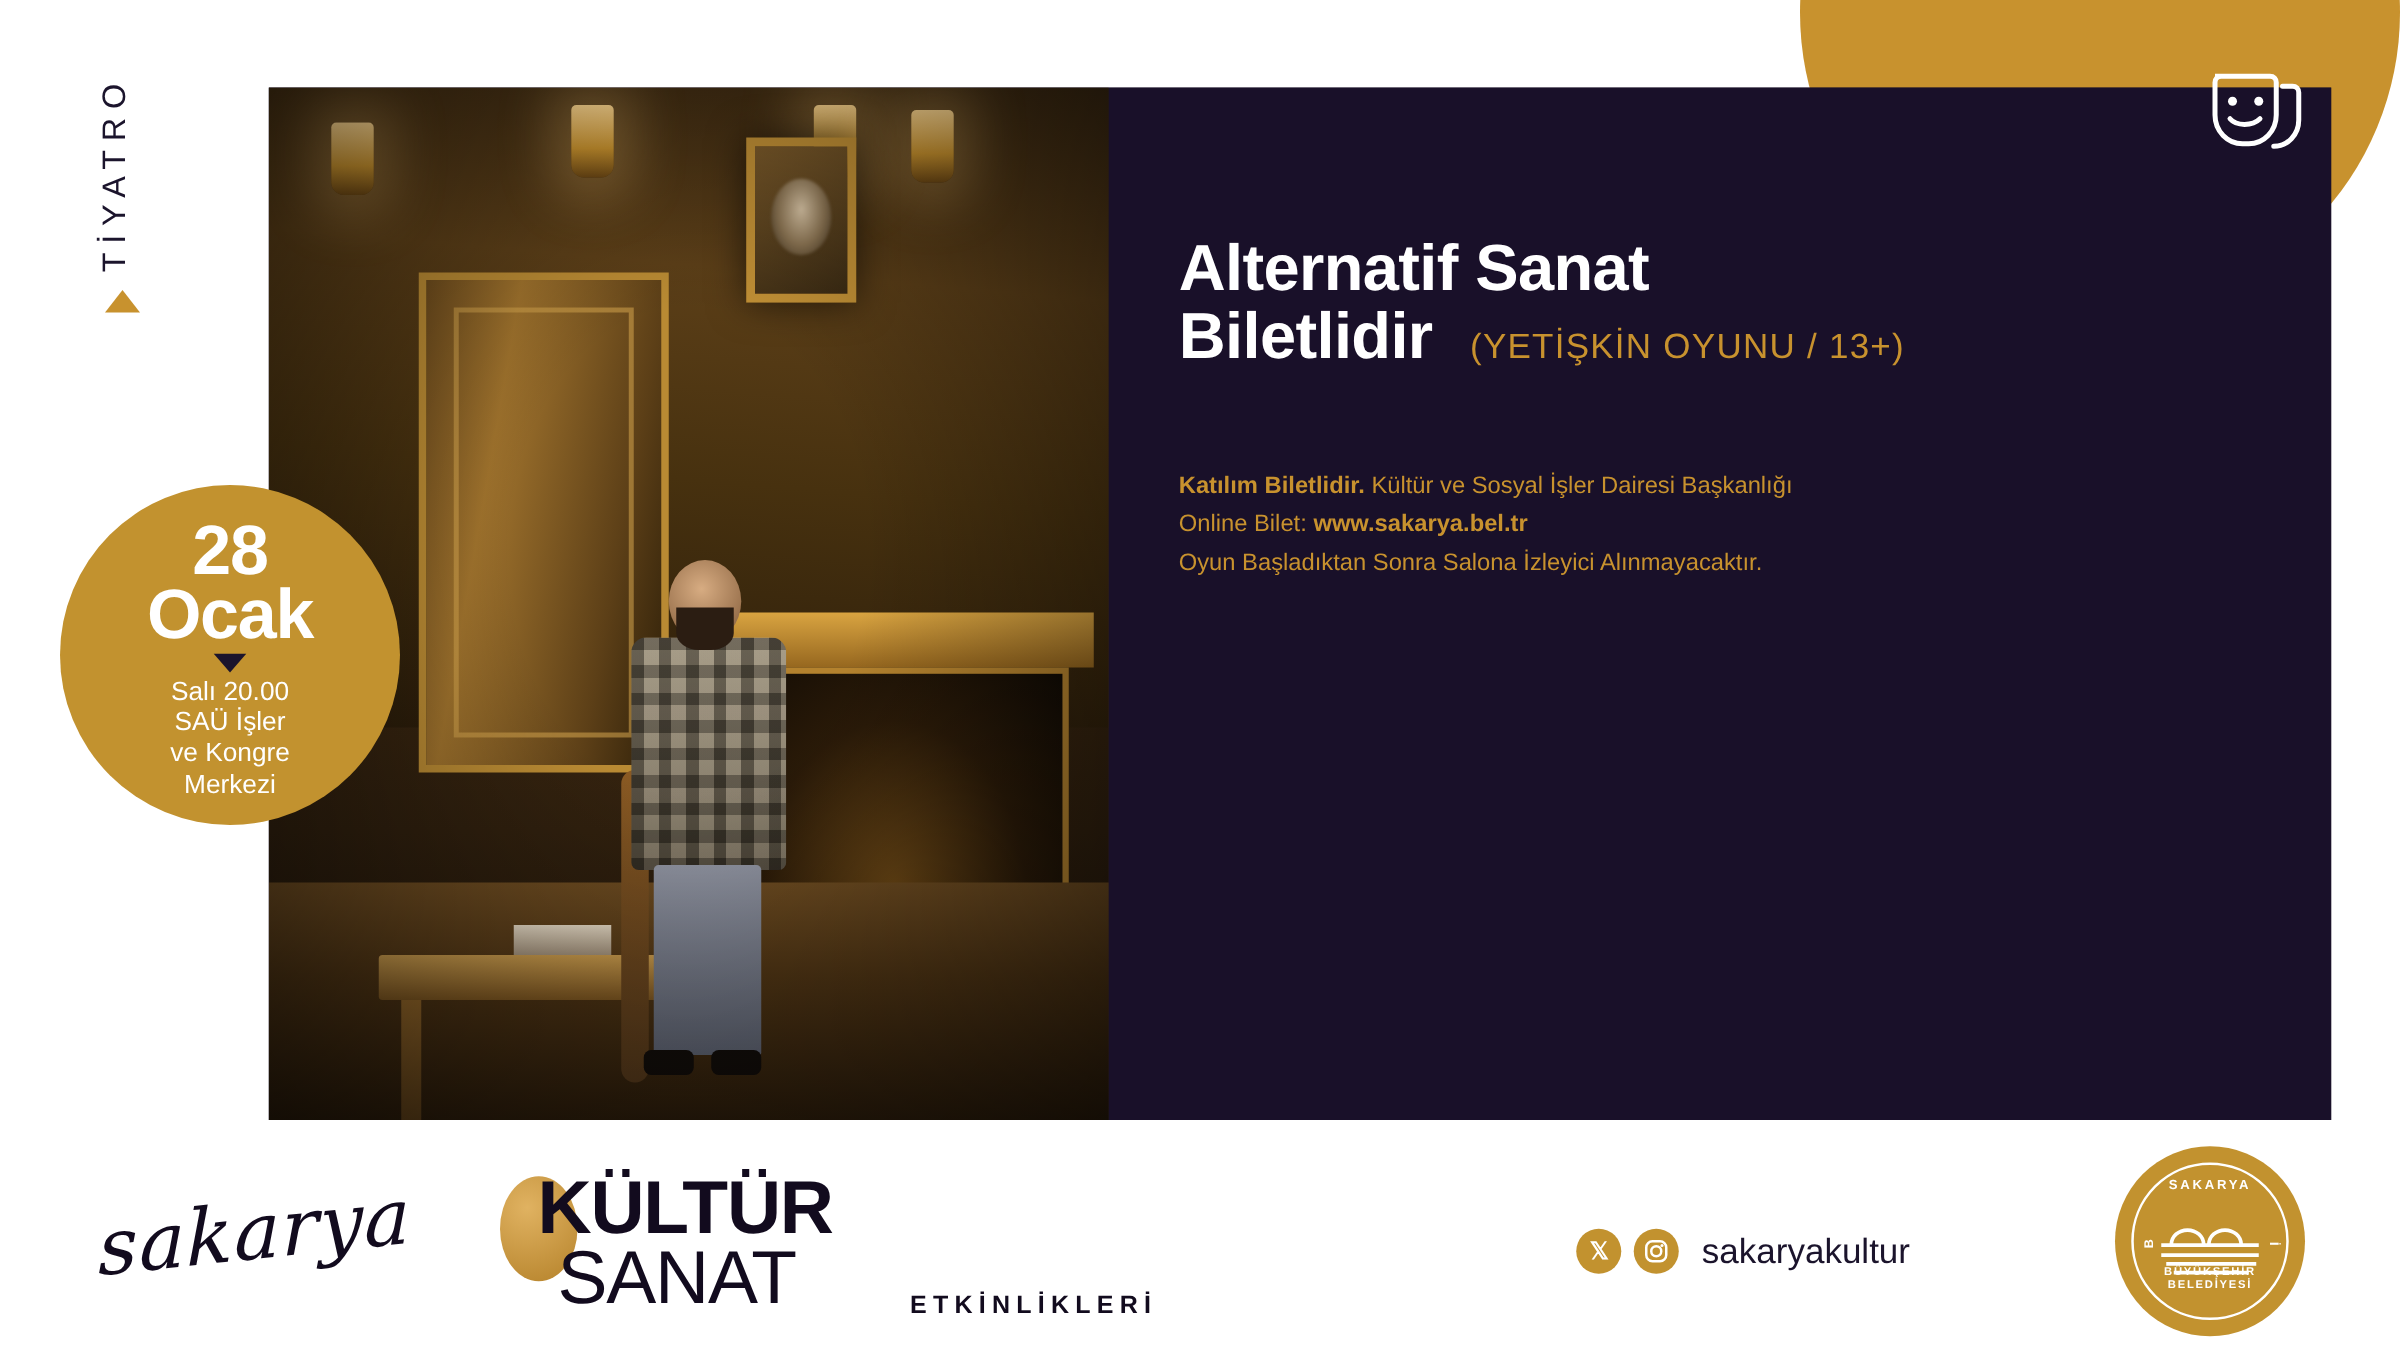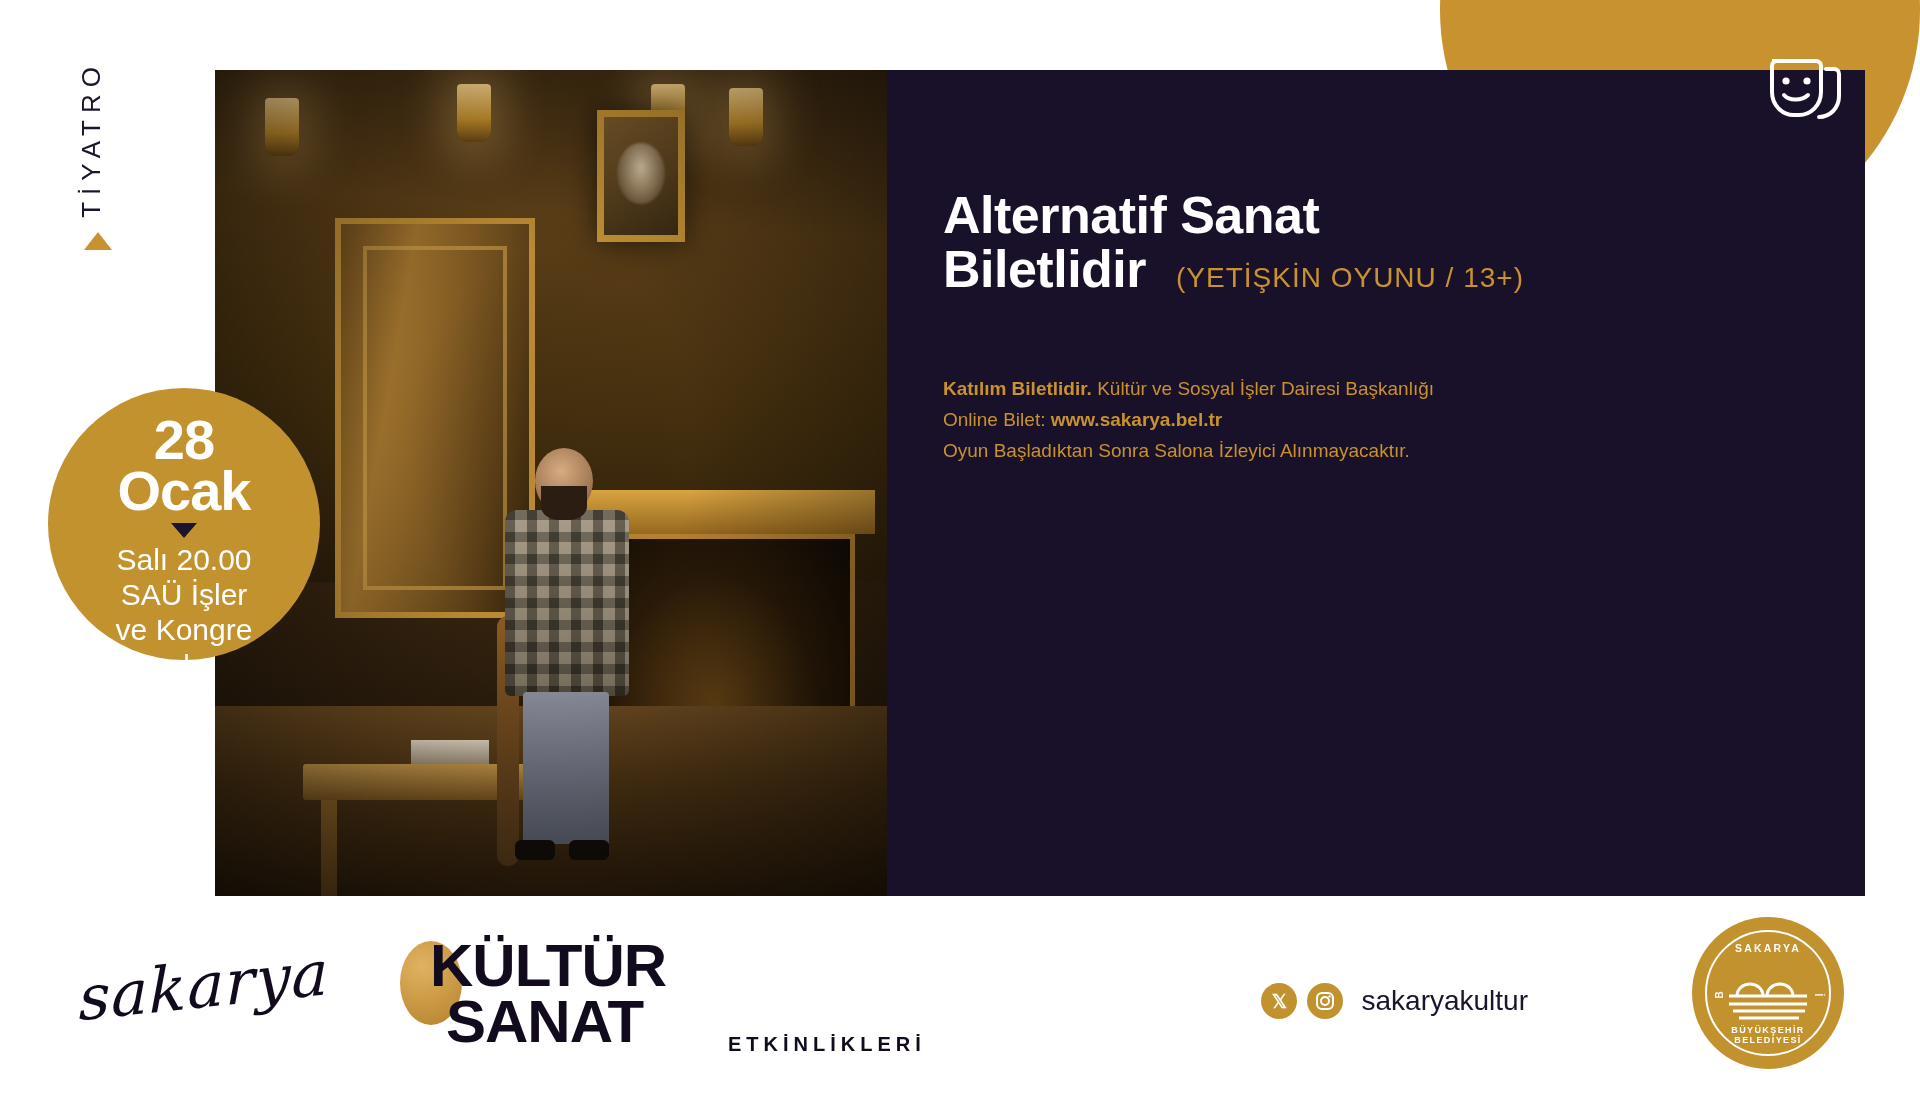--- a/index.html
+++ b/index.html
@@ -240,21 +240,21 @@
     margin-top: -2px;
   }
   .date-circle .tri {
     margin: 6px auto 4px;
     width:0;height:0;
     border-left: 13px solid transparent;
     border-right: 13px solid transparent;
     border-top: 15px solid #1b142c;
   }
   .date-circle .venue {
-    font-size: 30px; line-height: 1.18; font-weight: 400;
+    font-size: 21px; line-height: 1.18; font-weight: 400;
   }
 
   
   .footer { position:absolute; left:0; bottom:0; width:100%; height:200px; }
   .brand { position:absolute; left:78px; bottom:32px; width:660px; height:130px; }
   .brand .script {
     position:absolute; left:0; top:14px;
     font-family: "DejaVu Serif", serif;
     font-style: italic;
     font-size: 62px;
@@ -267,21 +267,21 @@
     border-radius:50%;
     background: radial-gradient(circle at 35% 30%, #e0b261, #b5822a);
   }
   .brand .kult {
     position:absolute; left:352px; top:2px;
     font-size: 60px; font-weight: 800; color:#120b1e; letter-spacing: -1px;
     line-height: 0.96;
   }
   .brand .sanat {
     position:absolute; left:368px; top:58px;
-    font-size: 60px; font-weight: 700; color:#120b1e; letter-spacing: -1px;
+    font-size: 60px; font-weight: 400; color:#120b1e; letter-spacing: -1px;
     line-height: 0.96;
   }
   .brand .etk {
     position:absolute; left:650px; top:98px;
     font-size: 20px; font-weight: 700; color:#120b1e; letter-spacing: 5px;
   }
 
   .social { position:absolute; right: 392px; bottom: 78px; display:flex; align-items:center; gap:10px; }
   .sbadge {
     width: 36px; height: 36px; border-radius: 50%;
@@ -304,21 +304,21 @@
   }
   .munilogo .motif {
     position:absolute; left:50%; top:54%; transform:translate(-50%,-50%);
     width: 90px; height: 56px;
   }
   .munilogo .ctxt-top, .munilogo .ctxt-bot {
     position:absolute; left:0; width:100%; text-align:center;
     font-size: 10.5px; letter-spacing: 2.2px; font-weight:700;
   }
   .munilogo .ctxt-top { top: 10px; }
-  .munilogo .ctxt-bot { bottom: 9px; font-size: 9px; letter-spacing: 1.4px; text-align: center; }
+  .munilogo .ctxt-bot { bottom: 22px; font-size: 9px; letter-spacing: 1.4px; text-align: center; }
   .munilogo .side-l, .munilogo .side-r {
     position:absolute; top: 52%; font-size: 10px; font-weight:700;
   }
   .munilogo .side-l { left: 9px; transform: translateY(-50%) rotate(-90deg); }
   .munilogo .side-r { right: 9px; transform: translateY(-50%) rotate(90deg); }
 </style>
 </head>
 <body>
 
 <div id="poster">

